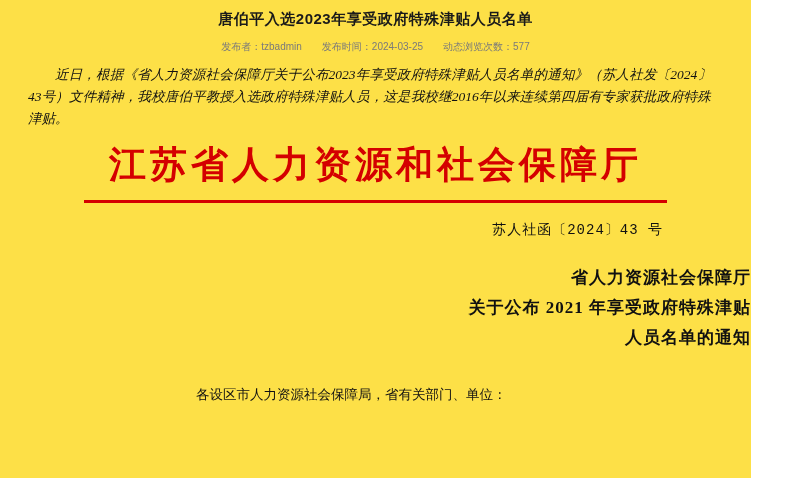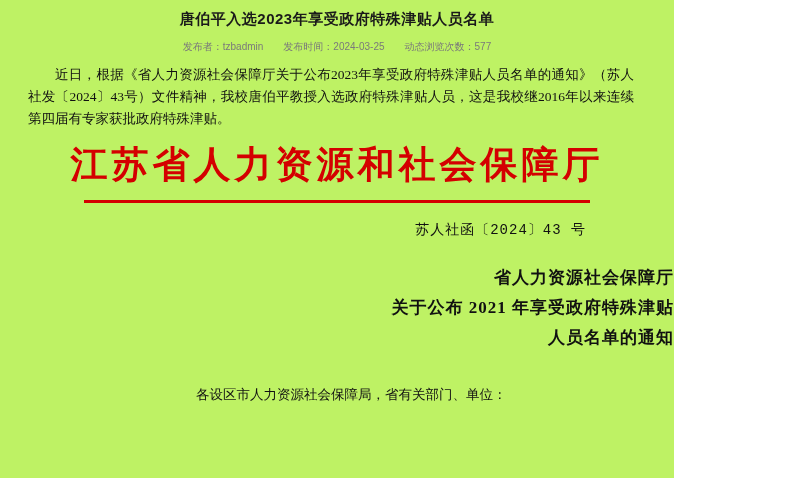--- a/index.html
+++ b/index.html
@@ -8,24 +8,24 @@
     background: #ffffff;
   }
   body {
     width: 799px;
     height: 478px;
     overflow: hidden;
     font-family: "Liberation Serif", "DejaVu Serif", serif;
     color: #000000;
   }
   .page {
-    width: 674px;
+    width: 751px;
     height: 478px;
     position: relative;
-    background: #bef264;
+    background: #fde047;
     box-sizing: border-box;
   }
   .article-title {
     text-align: center;
     font-size: 15px;
     font-weight: bold;
     font-family: "Liberation Sans", "DejaVu Sans", sans-serif;
     color: #1a1a1a;
     padding-top: 10px;
     letter-spacing: 0.5px;
@@ -55,20 +55,21 @@
     margin-top: 10px;
   }
   p.para {
     font-size: 13.5px;
     line-height: 1.62;
     margin: 0 12px 11px 0;
     text-indent: 2em;
     text-align: justify;
     color: #111111;
     font-family: "Liberation Serif", "DejaVu Serif", serif;
+    font-style: italic;
   }
   .redhead {
     text-align: center;
     margin-top: 14px;
   }
   .redhead-text {
     color: #d40000;
     font-size: 37px;
     font-weight: bold;
     letter-spacing: 4px;

